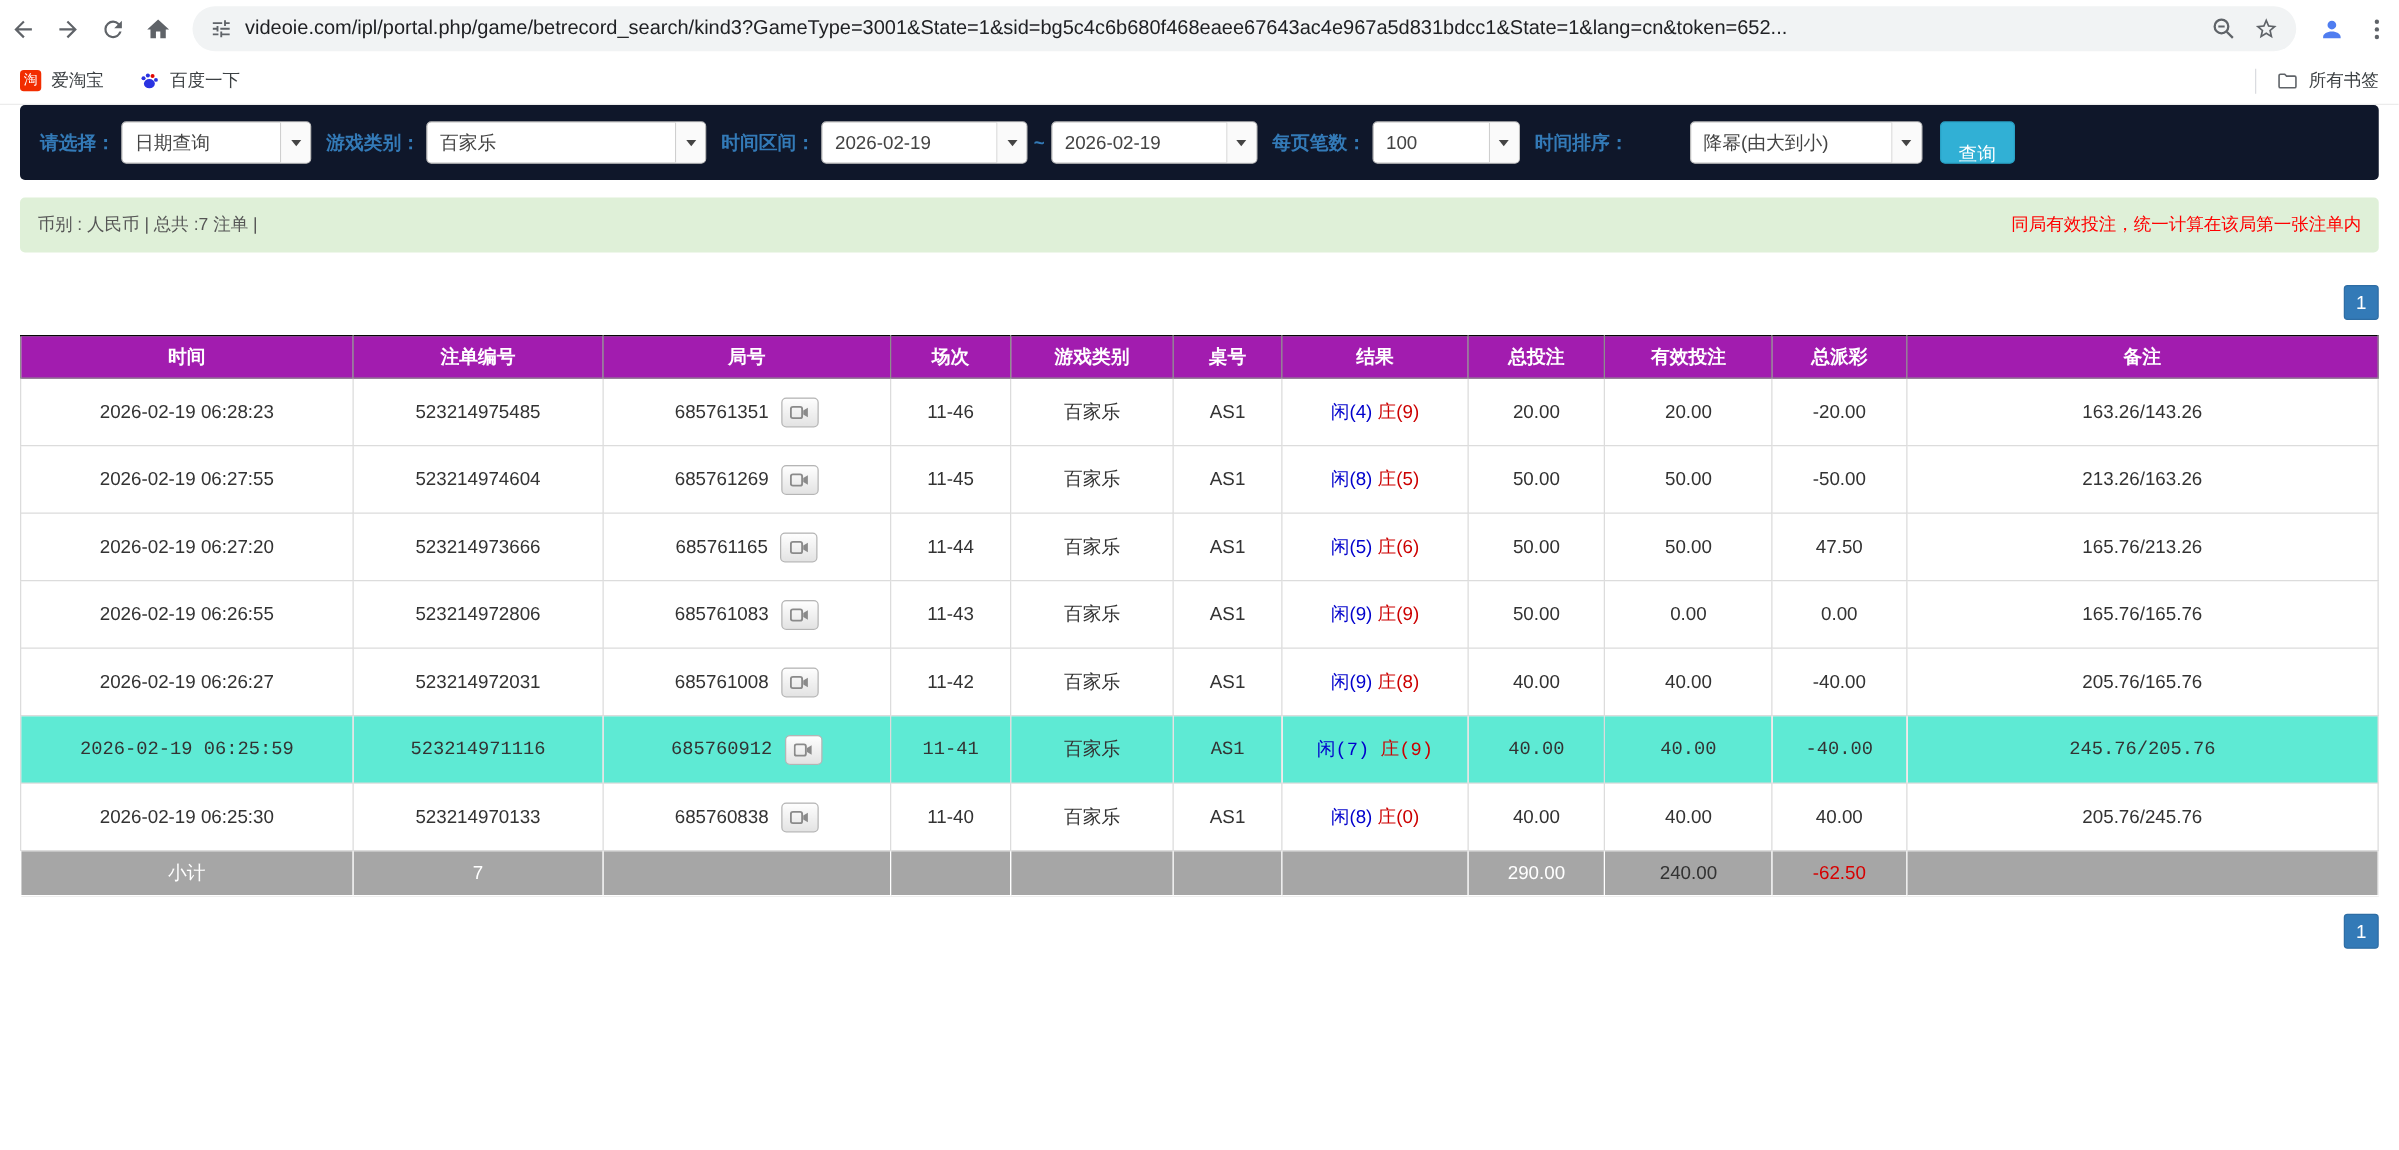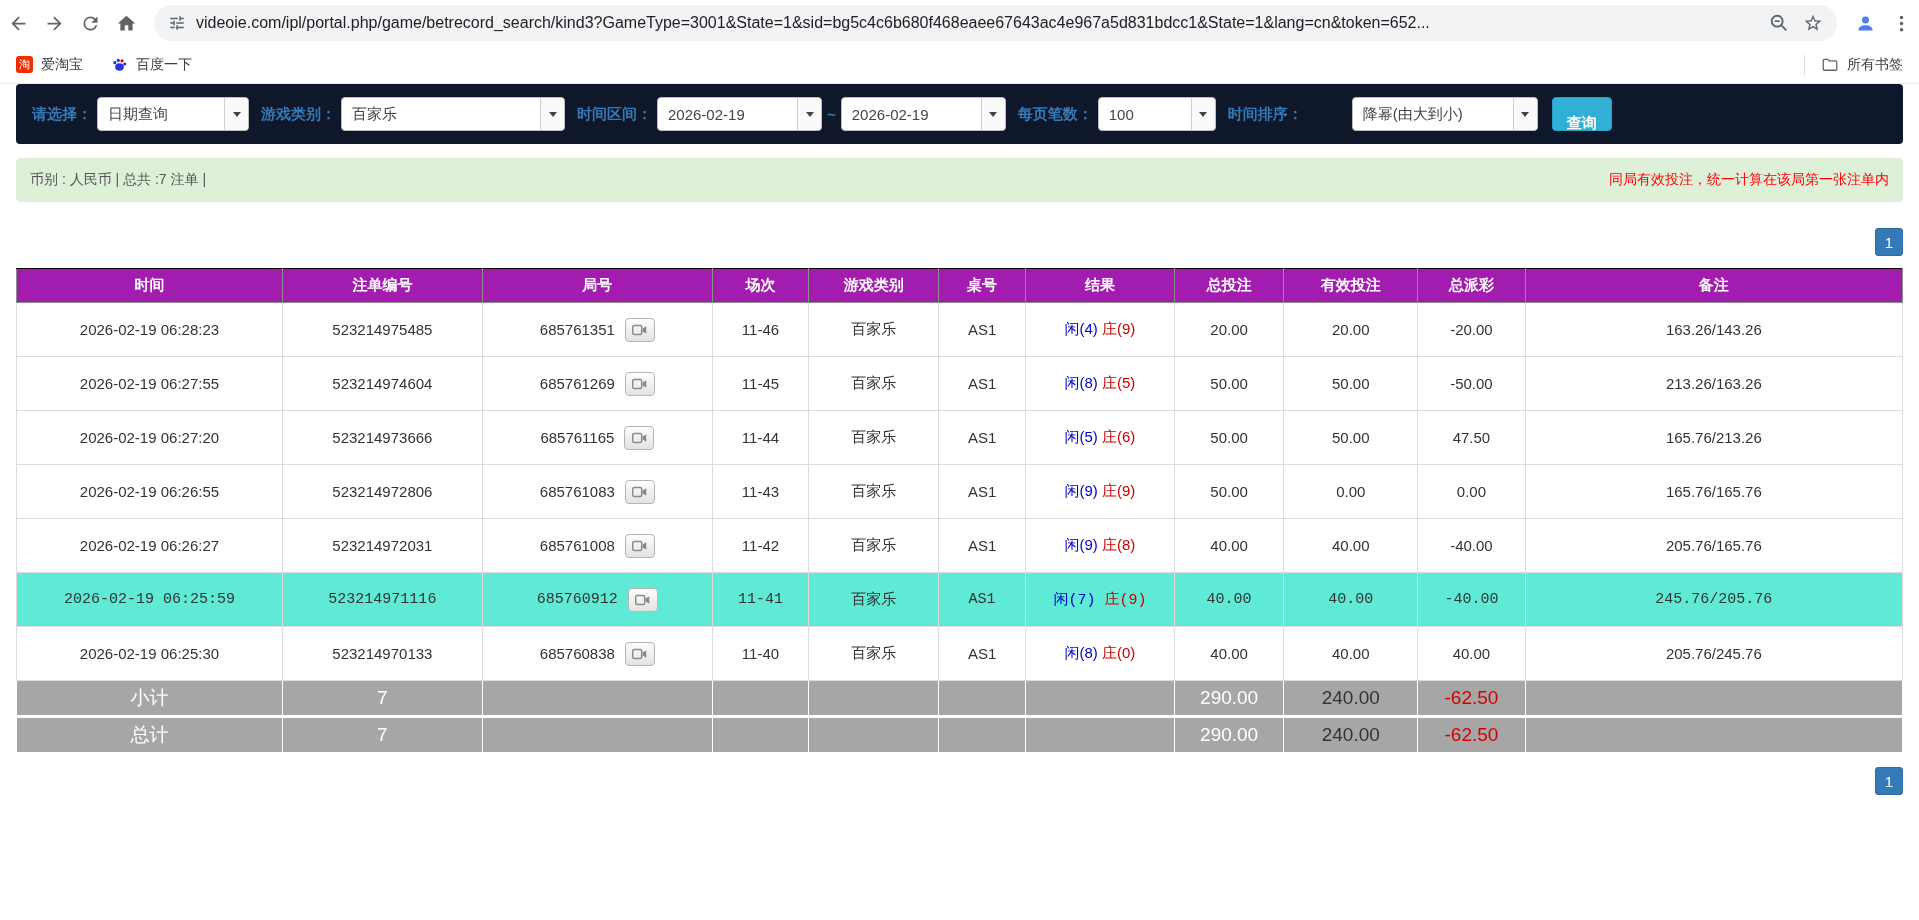--- a/index.html
+++ b/index.html
@@ -55,21 +55,21 @@
   .combo-arrow {
     width: 24px; border-left: 1px solid #cfcfcf; background: #fafafa;
     display: flex; align-items: center; justify-content: center; border-radius: 0 3px 3px 0;
   }
   .caret { width: 0; height: 0; border-left: 4px solid transparent; border-right: 4px solid transparent; border-top: 5px solid #444; }
   .w-select { width: 152px; gap: 34px; } .w-game { width: 224px; } .w-date { width: 165px; }
   .w-size { width: 118px; } .w-sort { width: 186px; margin-left: 44px; }
   .tilde { color: #337ab7; font-size: 15px; margin: 0 5px; font-weight: bold; }
   .search-btn {
     margin-left: 14px; height: 24px; padding: 16px 14px; font-size: 15px;
-    background: #31b0d5; border: 1px solid #28a1c5; color: #fff; border-radius: 4px; cursor: pointer; font-weight: bold;
+    background: #31b0d5; border: 1px solid #28a1c5; color: #fff; border-radius: 4px; cursor: pointer;
   }
 
   .summary {
     margin-top: 14px; background: #dff0d8; border-radius: 4px; padding: 13px 14px;
     display: flex; justify-content: space-between; align-items: center;
   }
   .summary-left { font-size: 14px; color: #555; text-align: center; }
   .summary-right { font-size: 14px; color: #ff0000; }
 
   .pager { display: flex; justify-content: flex-end; margin: 26px 0 12px; }
@@ -95,21 +95,21 @@
     width: 30px; height: 24px; background: linear-gradient(#fefefe, #e3e3e3);
     border: 1px solid #b5b5b5; border-radius: 4px; cursor: pointer;
     display: inline-flex; align-items: center; justify-content: center; flex: 0 0 auto;
   }
   .player { color: #0000cc; }
   .banker { color: #cc0000; }
   td.bet-link { color: #337ab7; cursor: pointer; }
   td.neg { color: #e00000; }
   .records tfoot td {
     background: #a6a6a6; color: #fff; height: 36px; text-align: center;
-    font-size: 19px; border: 1px solid #fff;
+    font-size: 15px; border: 1px solid #fff;
   }
   .records tfoot tr.total-row td { border-top: 3px solid #fff; }
   .records tfoot td.f-valid { color: #333; }
   .records tfoot td.f-payout { color: #d70000; }
 </style>
 </head>
 <body>
 
 <div class="toolbar">
   <button class="nav-btn">
@@ -456,32 +456,19 @@
         <td></td>
           <td></td>
           <td></td>
         <td></td>
           <td></td>
         <td>290.00</td>
         <td class="f-valid">240.00</td>
         <td class="f-payout">-62.50</td>
         <td></td>
       </tr>
-      <tr class="total-row">
-        <td>总计</td>
-        <td>7</td>
-        <td></td>
-          <td></td>
-          <td></td>
-        <td></td>
-          <td></td>
-        <td>290.00</td>
-        <td class="f-valid">240.00</td>
-        <td class="f-payout">-62.50</td>
-        <td></td>
-      </tr>
     </tfoot>
   </table>
 
   <div class="pager bottom">
     <button class="page-btn">1</button>
   </div>
 </div>
 
 </body></html>

